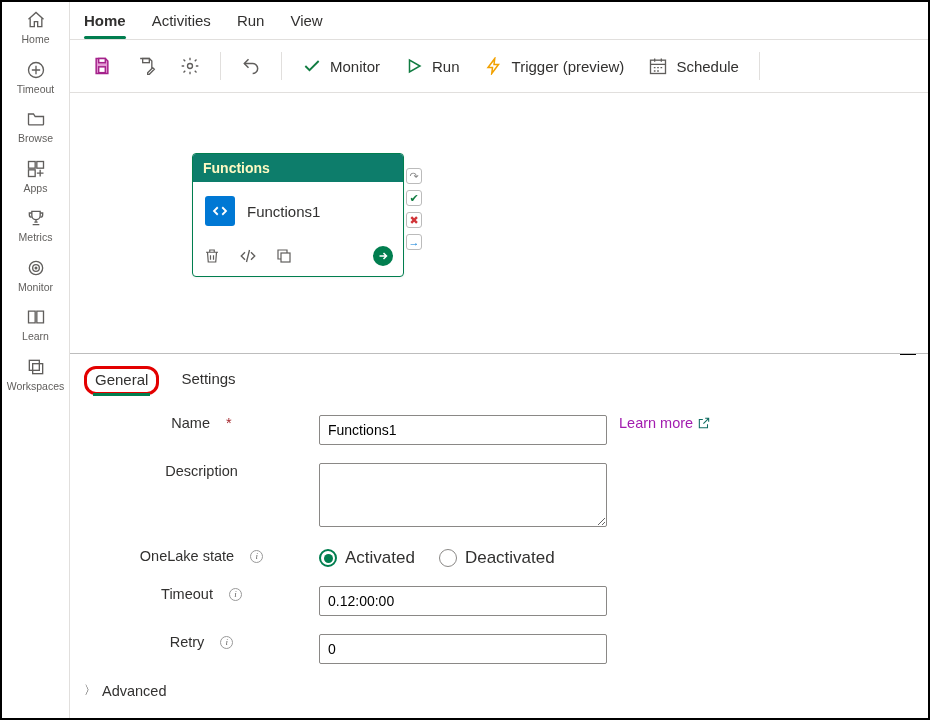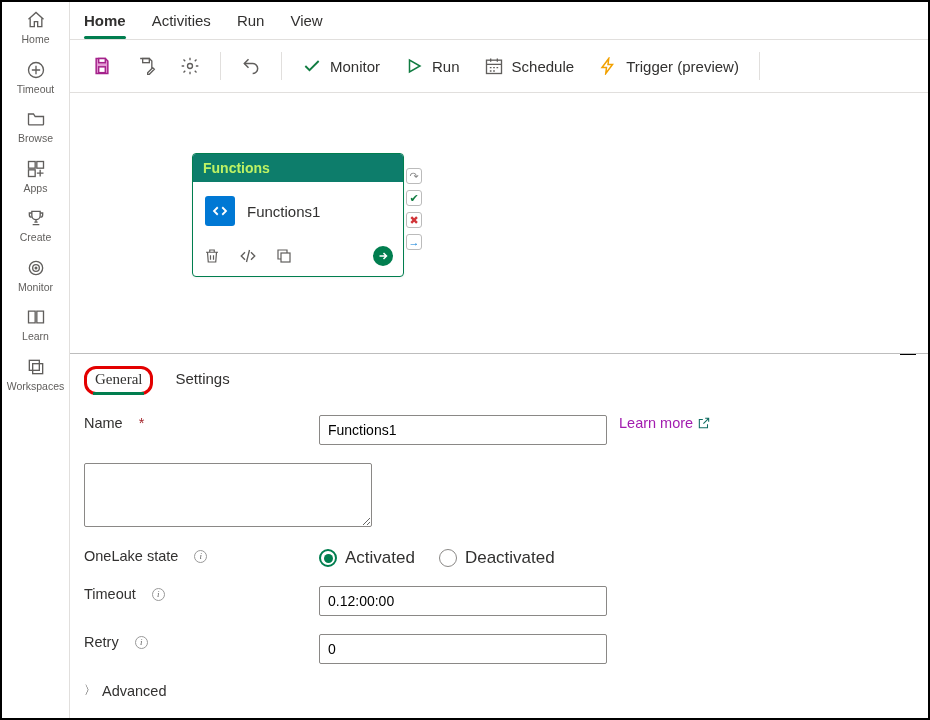--- a/index.html
+++ b/index.html
@@ -26,40 +26,40 @@
   
   .toolbar { display: flex; align-items: center; padding: 10px 14px; gap: 8px; border-bottom: 1px solid #e1dfdd; }
   .sep { width: 1px; height: 28px; background: #e1dfdd; margin: 0 4px; }
   .tb-btn { display: inline-flex; align-items: center; gap: 8px; padding: 6px 8px; cursor: pointer; border-radius: 4px; }
   .tb-icon { width: 20px; height: 20px; display: inline-flex; align-items: center; justify-content: center; }
   .tb-label { font-size: 15px; }
 
   
   .canvas { flex: 0 0 260px; position: relative; background: #fff; overflow: hidden; }
   .activity-card { position: absolute; left: 122px; top: 60px; width: 212px; border: 1px solid #017e4f; border-radius: 4px; background: #fff; box-shadow: 0 1px 3px rgba(0,0,0,.05); }
-  .ac-header { background: #0d7d6b; color: #bef264; font-weight: 600; padding: 6px 10px; font-size: 14px; border-top-left-radius: 3px; border-top-right-radius: 3px;}
+  .ac-header { background: #0d7d6b; color: #fef9c3; font-weight: 600; padding: 6px 10px; font-size: 14px; border-top-left-radius: 3px; border-top-right-radius: 3px;}
   .ac-body { display: flex; align-items: center; padding: 14px 12px; gap: 12px; }
   .ac-avatar { width: 30px; height: 30px; background: #0078d4; display: flex; align-items: center; justify-content: center; border-radius: 3px; }
   .ac-footer { display: flex; align-items: center; padding: 6px 10px 10px 10px; gap: 18px; }
   .ac-footer .spacer { flex: 1; }
   .ac-go { width: 20px; height: 20px; border-radius: 50%; background: #017e4f; display: flex; align-items: center; justify-content: center; }
   .side-handles { position: absolute; left: 336px; top: 75px; display: flex; flex-direction: column; gap: 6px; }
   .handle { width: 16px; height: 16px; border: 1px solid #bbb; border-radius: 3px; background: #fff; display: flex; align-items: center; justify-content: center; font-size: 11px; line-height: 1; }
 
   
   .prop-panel { border-top: 1px solid #bdbdbd; padding: 0; flex: 1; overflow: auto; position: relative;}
   .prop-panel::before { content: ""; position: absolute; right: 12px; top: -2px; width: 16px; height: 3px; background: #000; }
   .prop-tabs { display: flex; gap: 20px; padding: 12px 0 0 14px; }
   .prop-tab { font-size: 15px; padding: 4px 2px 8px 2px; cursor: pointer; position: relative; }
   .prop-tab.active { font-weight: 400; }
   .prop-tab.active::after { content: ""; position: absolute; left: 0; right: 0; bottom: 0; height: 3px; background: #017e4f; }
-  .prop-tab-highlight { border: 3px solid #e30000; border-radius: 12px; padding: 2px 6px 2px 6px; display: inline-block; font-family: Liberation Serif, serif; }
+  .prop-tab-highlight { border: 3px solid #e30000; border-radius: 12px; padding: 2px 6px 2px 6px; display: inline-block; }
   .prop-form { padding: 20px 14px 10px 14px; }
   .form-row { display: flex; align-items: flex-start; margin-bottom: 18px; }
-  .form-label { width: 235px; font-size: 14.5px; display: flex; align-items: center; gap: 16px; }
+  .form-label { width: 235px; font-size: 14.5px; display: flex; align-items: center; gap: 16px; justify-content: center; }
   .req { color: #a4262c; }
   .info-icon { width: 13px; height: 13px; border: 1px solid #999; border-radius: 50%; display: inline-flex; align-items: center; justify-content: center; font-size: 9px; color: #666; font-style: italic; font-family: serif;}
   .form-control { width: 288px; }
   .form-control input[type=text], .form-control textarea { width: 100%; border: 1px solid #8a8886; border-radius: 2px; padding: 6px 8px; font-family: inherit; font-size: 14px; }
   .form-control textarea { height: 64px; resize: both; }
   .learn-more { margin-left: 12px; color: #a21caf; font-size: 14.5px; cursor: pointer; display: inline-flex; align-items: center; gap: 4px;}
   .radio-group { display: flex; gap: 24px; align-items: center; }
   .radio { display: inline-flex; align-items: center; gap: 8px; font-size: 17px;}
   .radio-circle { width: 18px; height: 18px; border-radius: 50%; border: 1px solid #8a8886; display: inline-flex; align-items: center; justify-content: center; }
   .radio.selected .radio-circle { border-color: #017e4f; border-width: 2px; }
@@ -109,21 +109,21 @@
       </span>
     <span class="ri-label">Apps</span>
   </div>
   <div class="rail-item">
     <span class="ri-icon">
         <svg width="20" height="20" viewBox="0 0 24 24" fill="none" stroke="currentColor" stroke-width="1.6">
           <path d="M7 4h10v5a5 5 0 0 1-10 0V4z"></path>
           <path d="M7 6H4v2a3 3 0 0 0 3 3M17 6h3v2a3 3 0 0 1-3 3M10 17h4M12 14v3M8 20h8"></path>
         </svg>
       </span>
-    <span class="ri-label">Create</span>
+    <span class="ri-label">Metrics</span>
   </div>
   <div class="rail-item">
     <span class="ri-icon">
         <svg width="20" height="20" viewBox="0 0 24 24" fill="none" stroke="currentColor" stroke-width="1.6">
           <circle cx="12" cy="12" r="8"></circle>
           <circle cx="12" cy="12" r="4"></circle>
           <circle cx="12" cy="12" r="1" fill="currentColor"></circle>
         </svg>
       </span>
     <span class="ri-label">Monitor</span>
@@ -204,34 +204,34 @@
     <div class="tb-btn">
       <span class="tb-icon">
           <svg width="18" height="18" viewBox="0 0 24 24" fill="none" stroke="#107c41" stroke-width="2">
             <path d="M6 4v16l14-8z"></path>
           </svg>
         </span>
       <span class="tb-label">Run</span>
     </div>
     <div class="tb-btn">
       <span class="tb-icon">
+          <svg width="18" height="18" viewBox="0 0 24 24" fill="none" stroke="#f2a100" stroke-width="2">
+            <path d="M13 2 4 14h6l-1 8 9-12h-6z"></path>
+          </svg>
+        </span>
+      <span class="tb-label">Trigger (preview)</span>
+    </div>
+    <div class="tb-btn">
+      <span class="tb-icon">
           <svg width="20" height="20" viewBox="0 0 24 24" fill="none" stroke="#605e5c" stroke-width="1.6">
             <rect x="3" y="5" width="18" height="16"></rect>
             <path d="M3 10h18M8 3v4M16 3v4M7 14h2M11 14h2M15 14h2M7 18h2M11 18h2"></path>
           </svg>
         </span>
       <span class="tb-label">Schedule</span>
-    </div>
-    <div class="tb-btn">
-      <span class="tb-icon">
-          <svg width="18" height="18" viewBox="0 0 24 24" fill="none" stroke="#f2a100" stroke-width="2">
-            <path d="M13 2 4 14h6l-1 8 9-12h-6z"></path>
-          </svg>
-        </span>
-      <span class="tb-label">Trigger (preview)</span>
     </div>
     <div class="sep"></div>
   </div>
 
   <div class="canvas">
     <div class="activity-card">
       <div class="ac-header">Functions</div>
       <div class="ac-body">
         <span class="ac-avatar">
             <svg width="18" height="18" viewBox="0 0 24 24" fill="none" stroke="#fff" stroke-width="2.4">
@@ -293,20 +293,23 @@
           <span>
               <svg width="14" height="14" viewBox="0 0 24 24" fill="none" stroke="#0f6c61" stroke-width="1.8">
                 <path d="M14 4h6v6M20 4l-9 9"></path>
                 <path d="M18 14v6H4V6h6"></path>
               </svg>
             </span>
         </span>
       </div>
 
       <div class="form-row">
+        <div class="form-label">
+            <span>Description</span>
+          </div>
         <div class="form-control"><textarea style=""></textarea></div>
       </div>
 
       <div class="form-row">
         <div class="form-label">
             <span>OneLake state</span> 
             <span class="info-icon">i</span>
           </div>
         <div class="form-control">
           <div class="radio-group">

